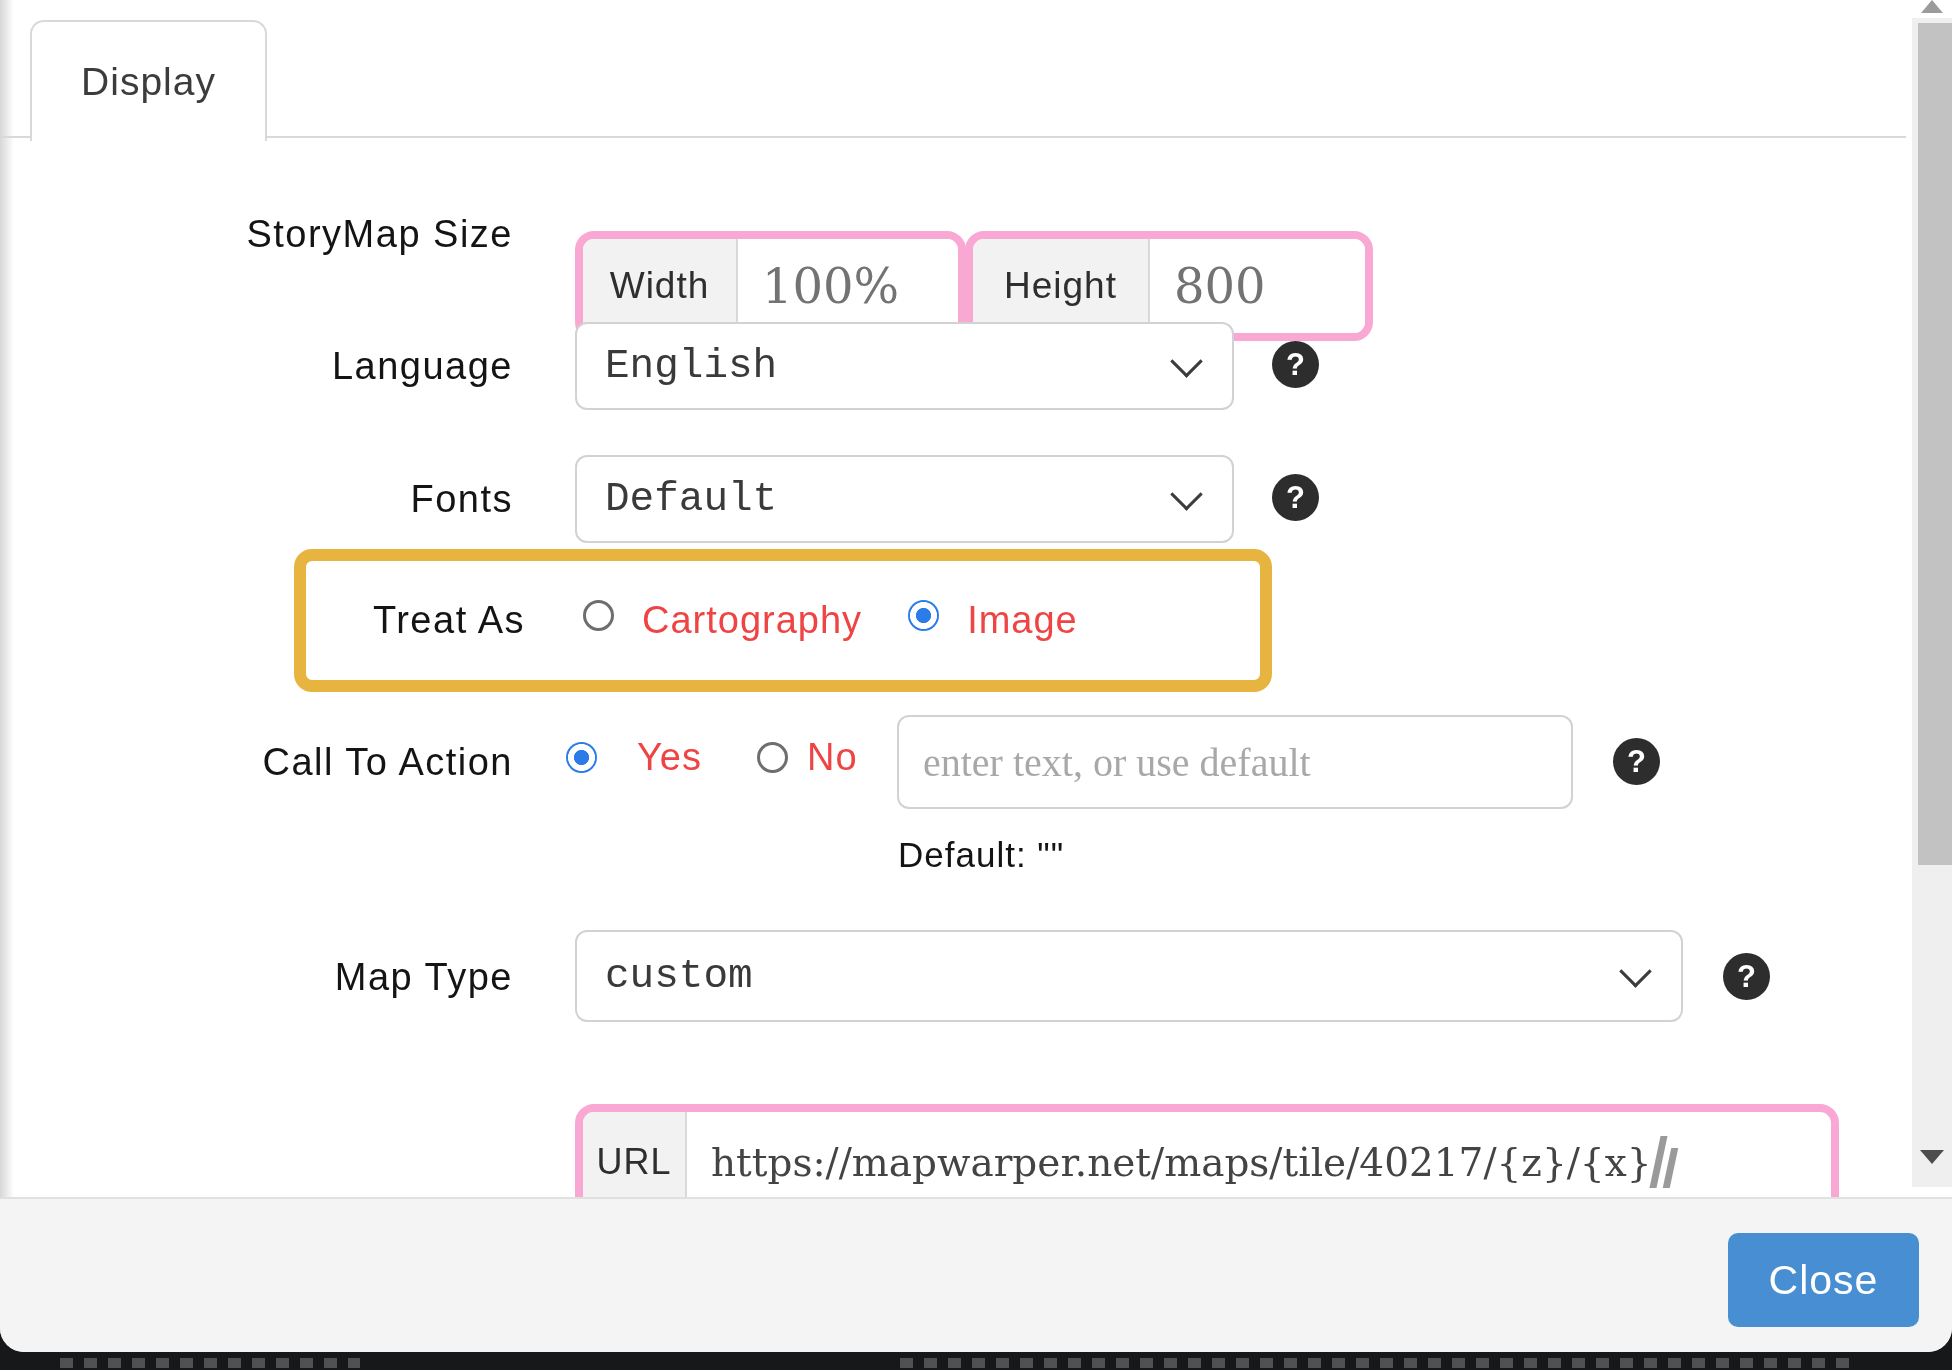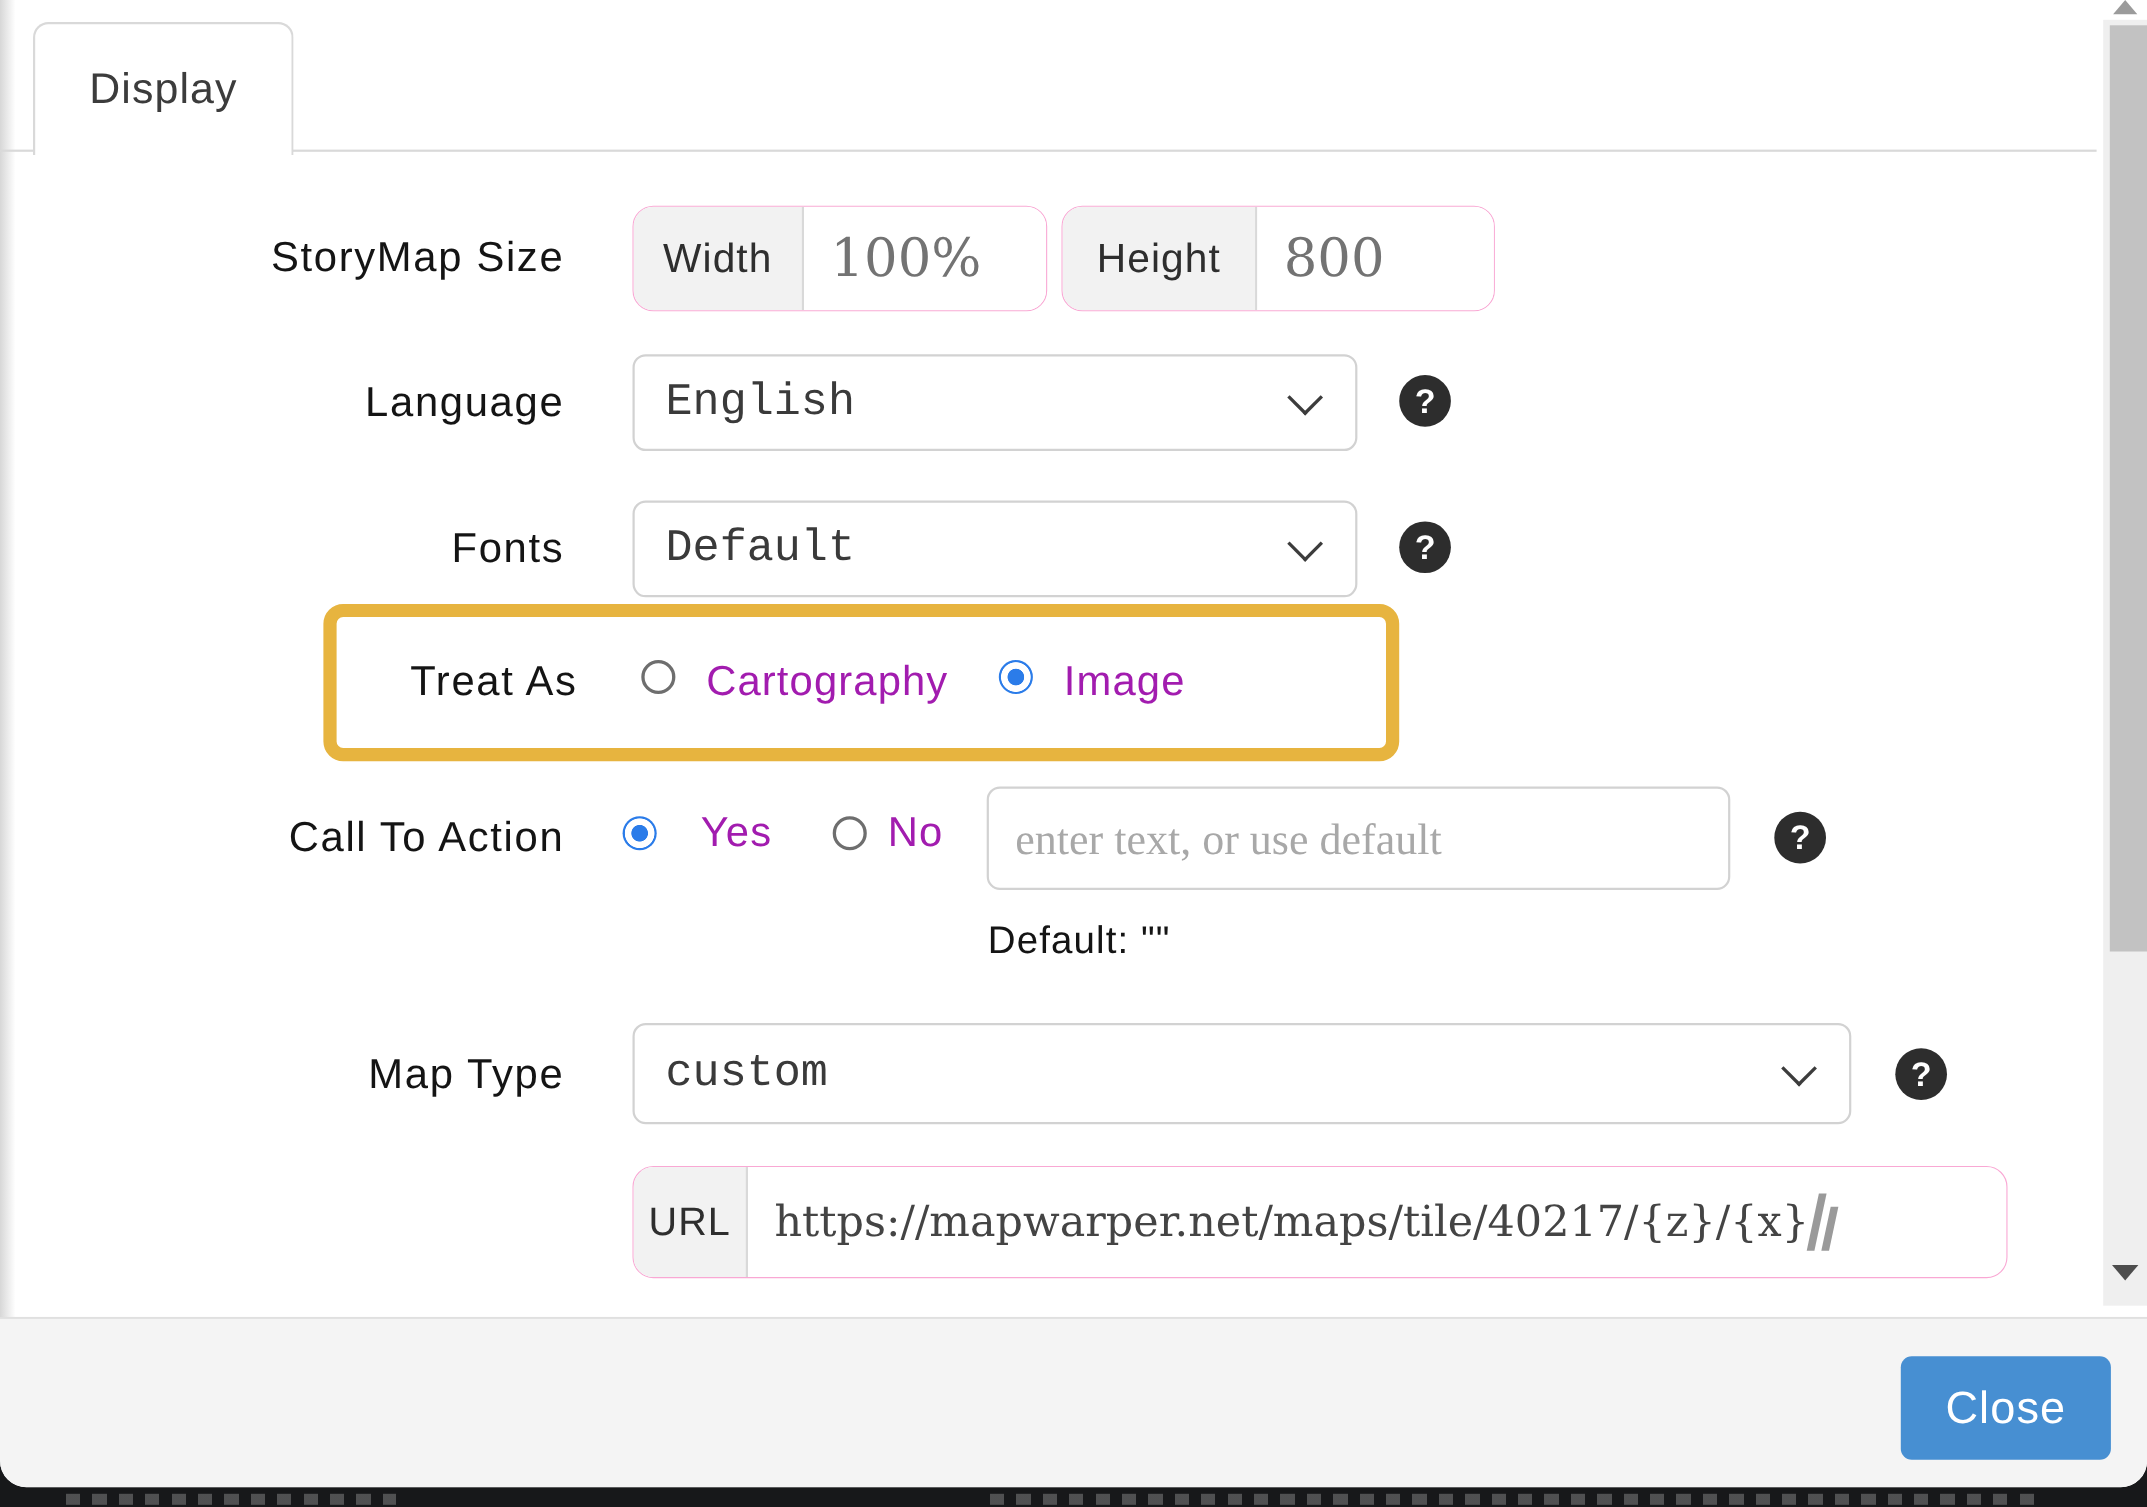--- a/index.html
+++ b/index.html
@@ -31,21 +31,21 @@
     display:flex;align-items:center;
     font-size:39px;color:#3fa9e0;letter-spacing:1px;cursor:pointer;
   }
   
   .row-label{
     position:absolute;left:110px;width:403px;text-align:right;
     font-size:38px;color:#141414;letter-spacing:1.5px;line-height:48px;
   }
   .group{
     position:absolute;display:flex;background:#fff;
-    border:1px solid #f9a8d4;border-radius:19px;overflow:hidden;
+    border:8px solid #f9a8d4;border-radius:19px;overflow:hidden;margin-top:44px;
   }
   .group .cell-label{
     background:#f2f2f2;border-right:2px solid #d9d9d9;
     display:flex;align-items:center;justify-content:center;
     font-size:37px;color:#2e2e2e;letter-spacing:1px;flex:0 0 auto;
   }
   .group input{
     border:none;outline:none;min-width:0;flex:1 1 auto;
     font-family:"DejaVu Serif", serif;font-size:48px;color:#737373;
     padding:0 0 0 24px;background:#fff;
@@ -63,21 +63,21 @@
   }
   .help{
     position:absolute;width:47px;height:47px;border-radius:50%;
     background:#2d2d2d;color:#fff;display:flex;align-items:center;justify-content:center;
     font-size:31px;font-weight:bold;cursor:pointer;
   }
   
   .radio{width:31px;height:31px;border-radius:50%;box-sizing:border-box;flex:0 0 auto;cursor:pointer;}
   .radio.off{border:3px solid #6e6e6e;background:#fff;}
   .radio.on{background:radial-gradient(circle,#2b7ce9 0 33%,#ffffff 36% 60%,#2b7ce9 63% 100%);}
-  .radio-lbl{font-size:38px;color:#a21caf;letter-spacing:1px;}
+  .radio-lbl{font-size:38px;color:#ef4444;letter-spacing:1px;}
   
   .treat-box{
     position:absolute;left:294px;top:549px;width:978px;height:143px;
     box-sizing:border-box;border:12px solid #e7b43f;border-radius:18px;
     background:#fff;display:flex;align-items:center;
   }
   .treat-box .row-label-in{
     width:219px;text-align:right;font-size:38px;color:#141414;letter-spacing:1.5px;
   }
   

